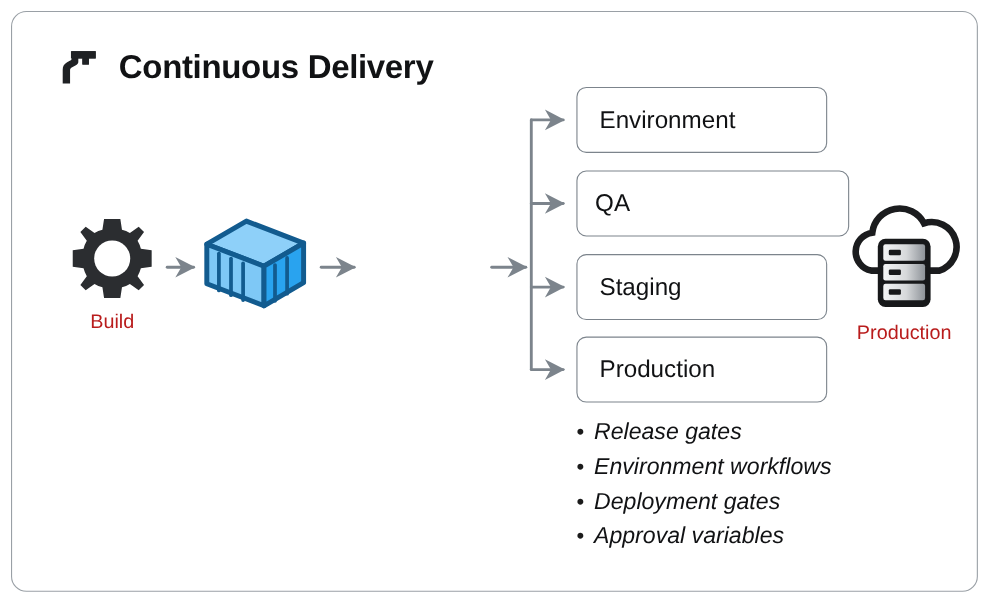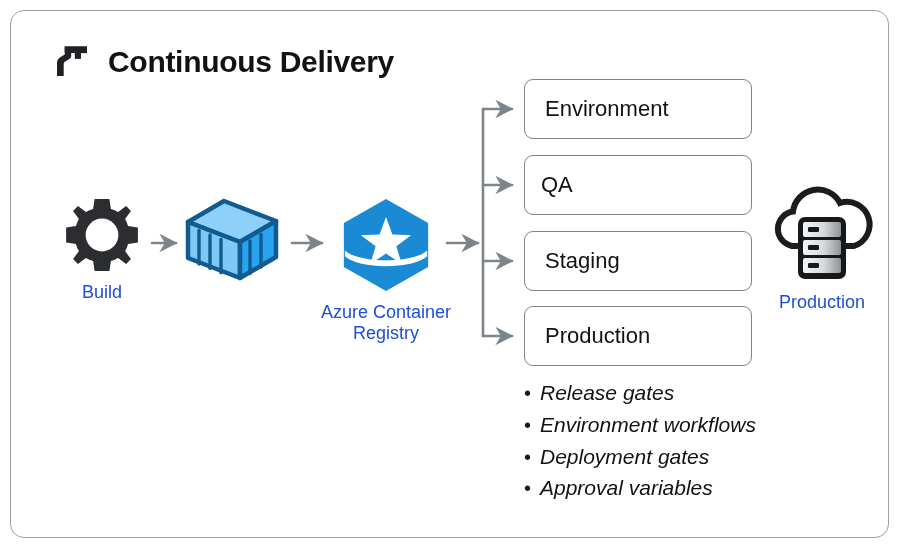--- a/index.html
+++ b/index.html
@@ -28,21 +28,21 @@
   .header-icon{width:40px;height:40px;display:block;}
   .header-title{
     font-size:30px;font-weight:700;letter-spacing:-0.3px;
     color:#111214;white-space:nowrap;line-height:1;
   }
 
   
   .node{position:absolute;text-align:center;}
   .node-icon{display:block;margin:0 auto;}
   .node-label{
-    font-size:18px;color:#1d4ed8;line-height:1.15;margin-top:8px;
+    font-size:18px;color:#b91c1c;line-height:1.15;margin-top:8px;
     white-space:nowrap;
   }
   .node-label.two-line{white-space:normal;width:200px;}
 
   #node-build{left:42px;top:196px;width:120px;}
   #node-container{left:172px;top:196px;width:120px;}
   #node-registry{left:286px;top:196px;width:200px;}
   #node-production{left:752px;top:172px;width:140px;}
 
   
@@ -54,21 +54,21 @@
     position:absolute;
     box-sizing:border-box;
     border:1.7px solid #7c848c;
     border-radius:9px;
     background:#fff;
     display:flex;align-items:center;
     padding-left:20px;
   }
   .envbox span{font-size:22px;color:#111214;line-height:1;}
   #env-0{left:524px;top:79px;width:228px;height:60px;}
-  #env-1{left:524px;top:155px;width:228px;height:60px;padding-left:16px;}
+  #env-1{left:524px;top:155px;width:248px;height:60px;padding-left:16px;}
   #env-2{left:524px;top:231px;width:228px;height:60px;}
   #env-3{left:524px;top:306px;width:228px;height:60px;}
 
   
   .bullets{position:absolute;left:524px;top:381px;width:330px;}
   .bullet-row{display:flex;align-items:baseline;margin-bottom:7px;}
   .bullet-dot{
     width:16px;flex:0 0 16px;font-size:20px;line-height:1;color:#1b1b1b;
     text-align:left;
   }
@@ -154,31 +154,20 @@
         </g>
 
         <g stroke="#125b8f" stroke-width="3.4" stroke-linecap="round">
           <line x1="70" y1="45" x2="70" y2="77.5"></line>
           <line x1="81" y1="38.5" x2="81" y2="71"></line>
         </g>
       </svg>
     </span>
   </div>
 
-  <div class="node" id="node-registry">
-    <span>
-      <svg class="node-icon" width="98" height="98" viewBox="0 0 100 100" xmlns="http://www.w3.org/2000/svg">
-        <path fill="#1a8ad4" d="M50 3 L93 27.5 L93 72.5 L50 97 L7 72.5 L7 27.5 Z"></path>
-        <path fill="#ffffff" d="M50 21.5 L56.6 39.4 L75.6 40.0 L60.6 51.3 L66.0 69.5
-                                L50 58.8 L34.0 69.5 L39.4 51.3 L24.4 40.0 L43.4 39.4 Z"></path>
-        <path fill="#ffffff" d="M8,55.5 C22,69 78,69 92,55.5 L92,61.5 C78,75 22,75 8,61.5 Z"></path>
-      </svg>
-    </span>
-    <div class="node-label two-line">Azure Container Registry</div>
-  </div>
 
   <div class="node" id="node-production">
     <span>
       <svg class="node-icon" width="116" height="112" viewBox="0 0 116 112" xmlns="http://www.w3.org/2000/svg">
         <defs>
           <linearGradient id="rackg" x1="0" y1="0" x2="1" y2="0">
             <stop offset="0%" stop-color="#f4f5f6"></stop>
             <stop offset="55%" stop-color="#d6d8da"></stop>
             <stop offset="100%" stop-color="#8e9399"></stop>
           </linearGradient>

